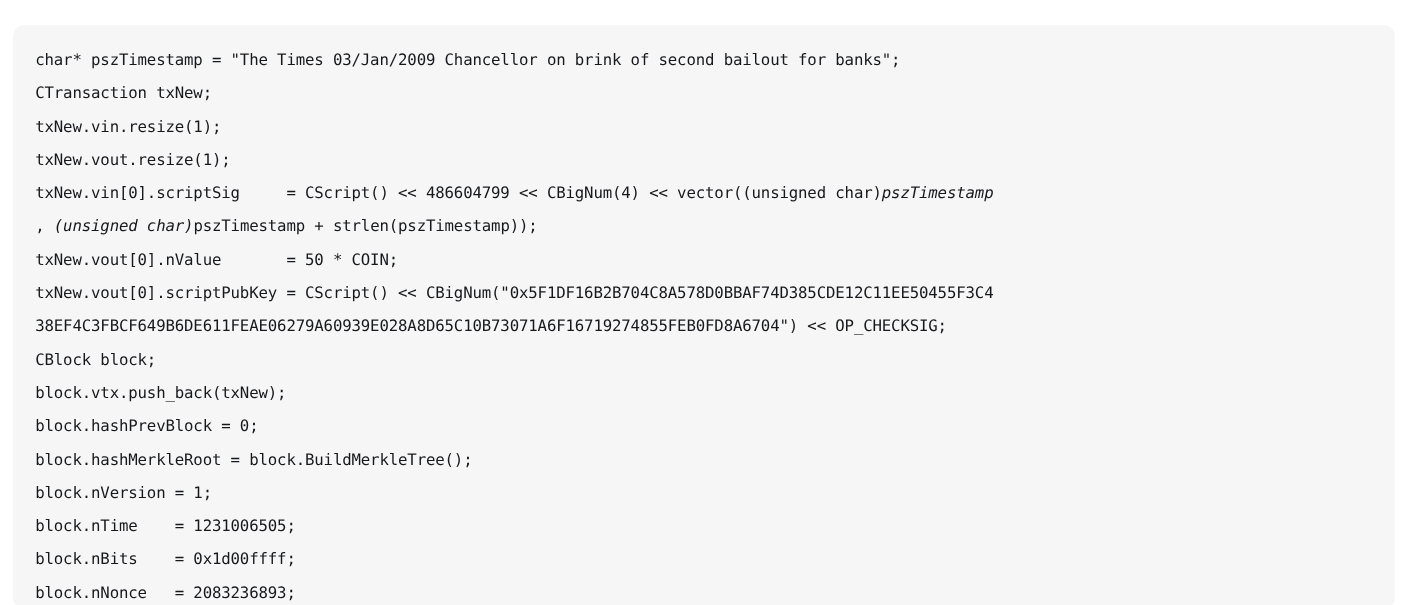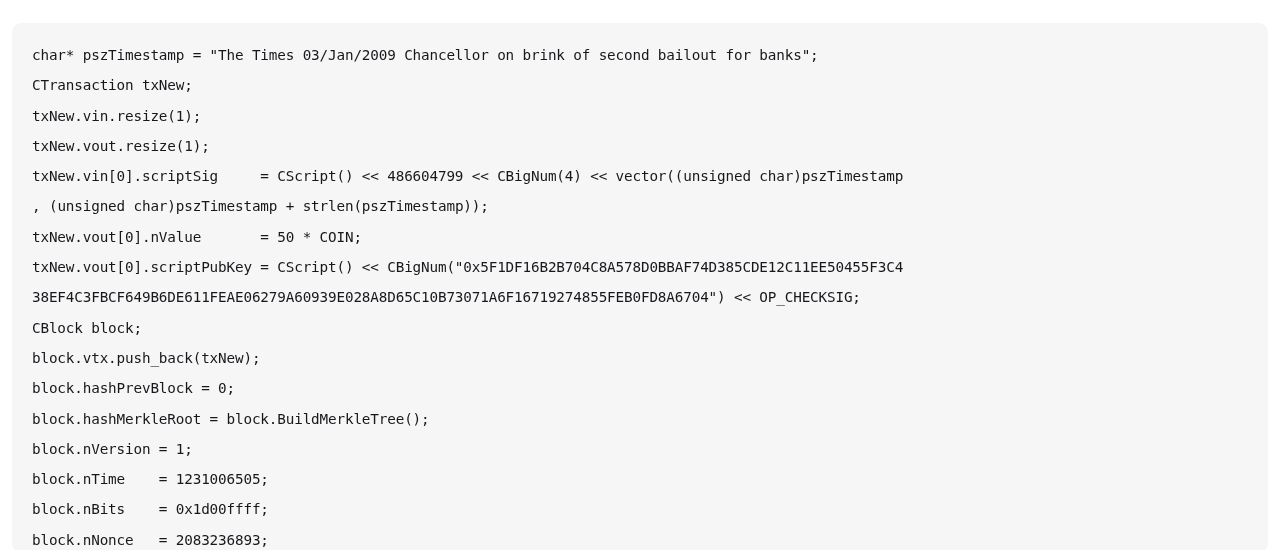--- a/index.html
+++ b/index.html
@@ -33,20 +33,21 @@
   .code-line {
     font-family: "DejaVu Sans Mono", monospace;
     font-size: 14.3px;
     line-height: 30.3px;
     color: #16181c;
     white-space: pre;
     letter-spacing: -0.15px;
     height: 30.3px;
   }
   .it {
+    font-style: italic;
   }
 </style>
 </head>
 <body>
 
 <div id="page" style="background: rgb(255, 255, 255);">
   <pre id="code-block" style="background: rgb(246, 246, 246); color: rgb(22, 24, 28);"><div class="code-line"><span>char* pszTimestamp = "The Times 03/Jan/2009 Chancellor on brink of second bailout for banks";</span></div><div class="code-line"><span>CTransaction txNew;</span></div><div class="code-line"><span>txNew.vin.resize(1);</span></div><div class="code-line"><span>txNew.vout.resize(1);</span></div><div class="code-line"><span>txNew.vin[0].scriptSig     = CScript() &lt;&lt; 486604799 &lt;&lt; CBigNum(4) &lt;&lt; vector((unsigned char)</span><span class="it">pszTimestamp</span></div><div class="code-line"><span>, </span><span class="it">(unsigned char)</span><span>pszTimestamp + strlen(pszTimestamp));</span></div><div class="code-line"><span>txNew.vout[0].nValue       = 50 * COIN;</span></div><div class="code-line"><span>txNew.vout[0].scriptPubKey = CScript() &lt;&lt; CBigNum("0x5F1DF16B2B704C8A578D0BBAF74D385CDE12C11EE50455F3C4</span></div><div class="code-line"><span>38EF4C3FBCF649B6DE611FEAE06279A60939E028A8D65C10B73071A6F16719274855FEB0FD8A6704") &lt;&lt; OP_CHECKSIG;</span></div><div class="code-line"><span>CBlock block;</span></div><div class="code-line"><span>block.vtx.push_back(txNew);</span></div><div class="code-line"><span>block.hashPrevBlock = 0;</span></div><div class="code-line"><span>block.hashMerkleRoot = block.BuildMerkleTree();</span></div><div class="code-line"><span>block.nVersion = 1;</span></div><div class="code-line"><span>block.nTime    = 1231006505;</span></div><div class="code-line"><span>block.nBits    = 0x1d00ffff;</span></div><div class="code-line"><span>block.nNonce   = 2083236893;</span></div></pre>
 </div>
 
 </body></html>

